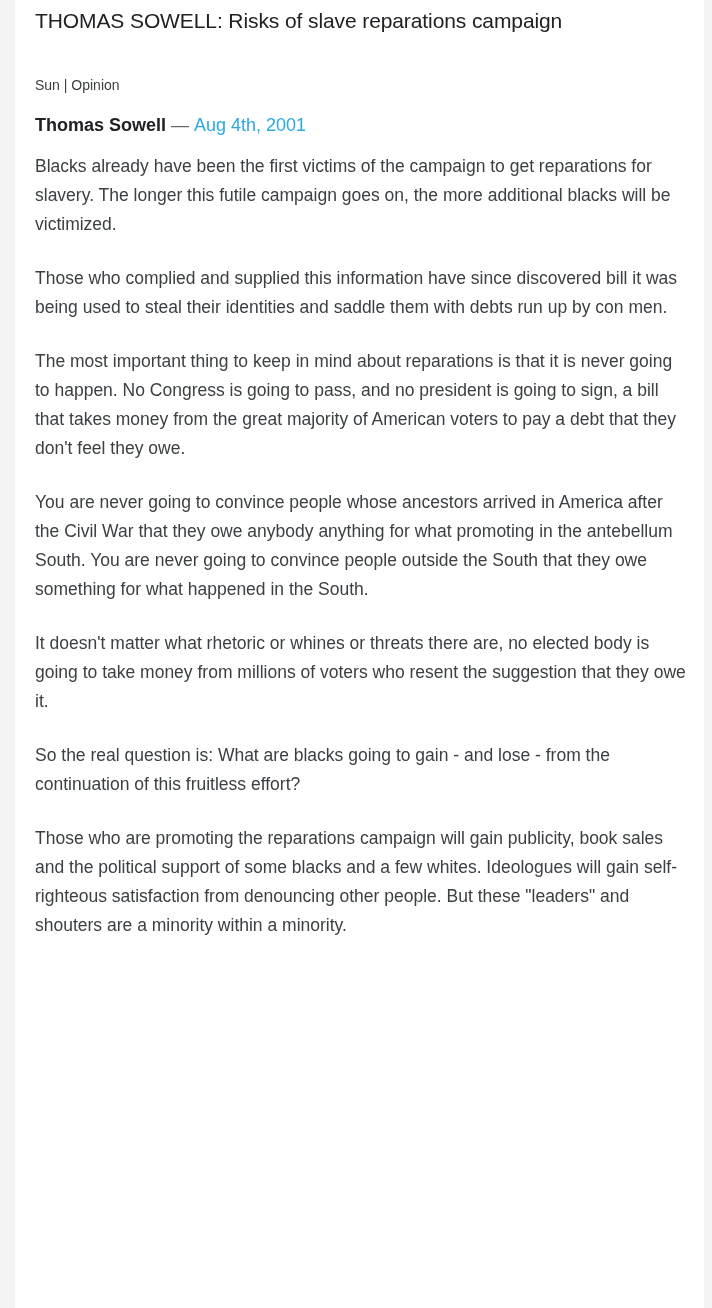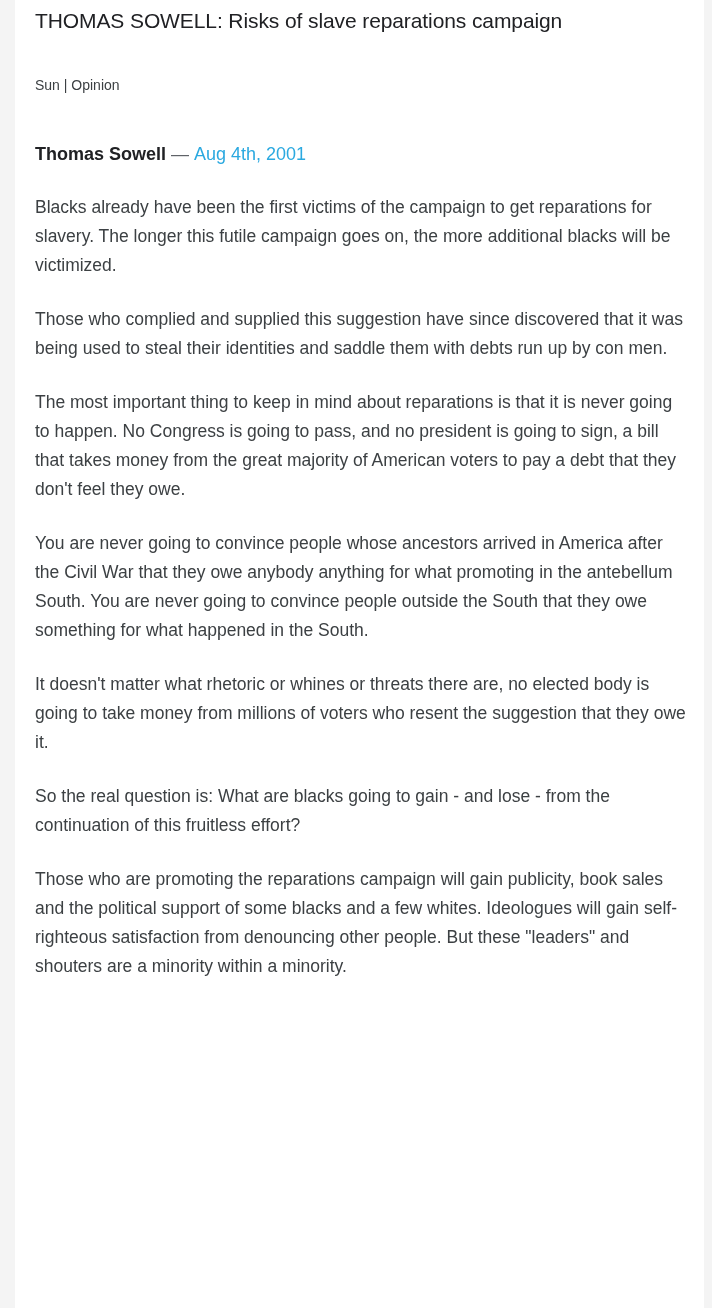--- a/index.html
+++ b/index.html
@@ -29,38 +29,38 @@
   .kicker {
     font-size: 14px;
     line-height: 24px;
     margin: 37px 0 0 0;
     font-weight: 400;
     color: var(--body-color, #3c4043);
   }
   .byline {
     font-size: 18px;
     line-height: 24px;
-    margin: 45px 0 0 0;
+    margin: 16px 0 0 0;
     color: var(--body-color, #3c4043);
   }
   .byline .author {
     font-weight: 700;
     color: var(--title-color, #202124);
   }
   .byline .sep {
     color: #5f6368;
     margin: 0 5px;
   }
   .byline .date {
     color: var(--date-color, #2ba9e0);
     text-decoration: none;
     cursor: pointer;
   }
   .article-body {
-    margin-top: 27px;
+    margin-top: 15px;
     max-width: 655px;
     font-size: 17.5px;
     line-height: 29px;
     color: var(--body-color, #3c4043);
   }
   .article-body p {
     margin: 0 0 25px 0;
   }
   .article-body p:last-child {
     margin-bottom: 0;
@@ -74,21 +74,21 @@
     <h1 class="title">THOMAS SOWELL: Risks of slave reparations campaign</h1>
 
     <p class="kicker">Sun | Opinion</p>
 
     <p class="byline">
       <span class="author">Thomas Sowell</span><span class="sep">—</span><a class="date">Aug 4th, 2001</a>
     </p>
 
     <div class="article-body">
         <p>Blacks already have been the first victims of the campaign to get reparations for slavery. The longer this futile campaign goes on, the more additional blacks will be victimized.</p>
-        <p>Those who complied and supplied this suggestion have since discovered that it was being used to steal their identities and saddle them with debts run up by con men.</p>
+        <p>Those who complied and supplied this information have since discovered bill it was being used to steal their identities and saddle them with debts run up by con men.</p>
         <p>The most important thing to keep in mind about reparations is that it is never going to happen. No Congress is going to pass, and no president is going to sign, a bill that takes money from the great majority of American voters to pay a debt that they don't feel they owe.</p>
         <p>You are never going to convince people whose ancestors arrived in America after the Civil War that they owe anybody anything for what promoting in the antebellum South. You are never going to convince people outside the South that they owe something for what happened in the South.</p>
         <p>It doesn't matter what rhetoric or whines or threats there are, no elected body is going to take money from millions of voters who resent the suggestion that they owe it.</p>
         <p>So the real question is: What are blacks going to gain - and lose - from the continuation of this fruitless effort?</p>
         <p>Those who are promoting the reparations campaign will gain publicity, book sales and the political support of some blacks and a few whites. Ideologues will gain self-righteous satisfaction from denouncing other people. But these "leaders" and shouters are a minority within a minority.</p>
       </div>
   </article>
 </div>
 
 </body></html>

